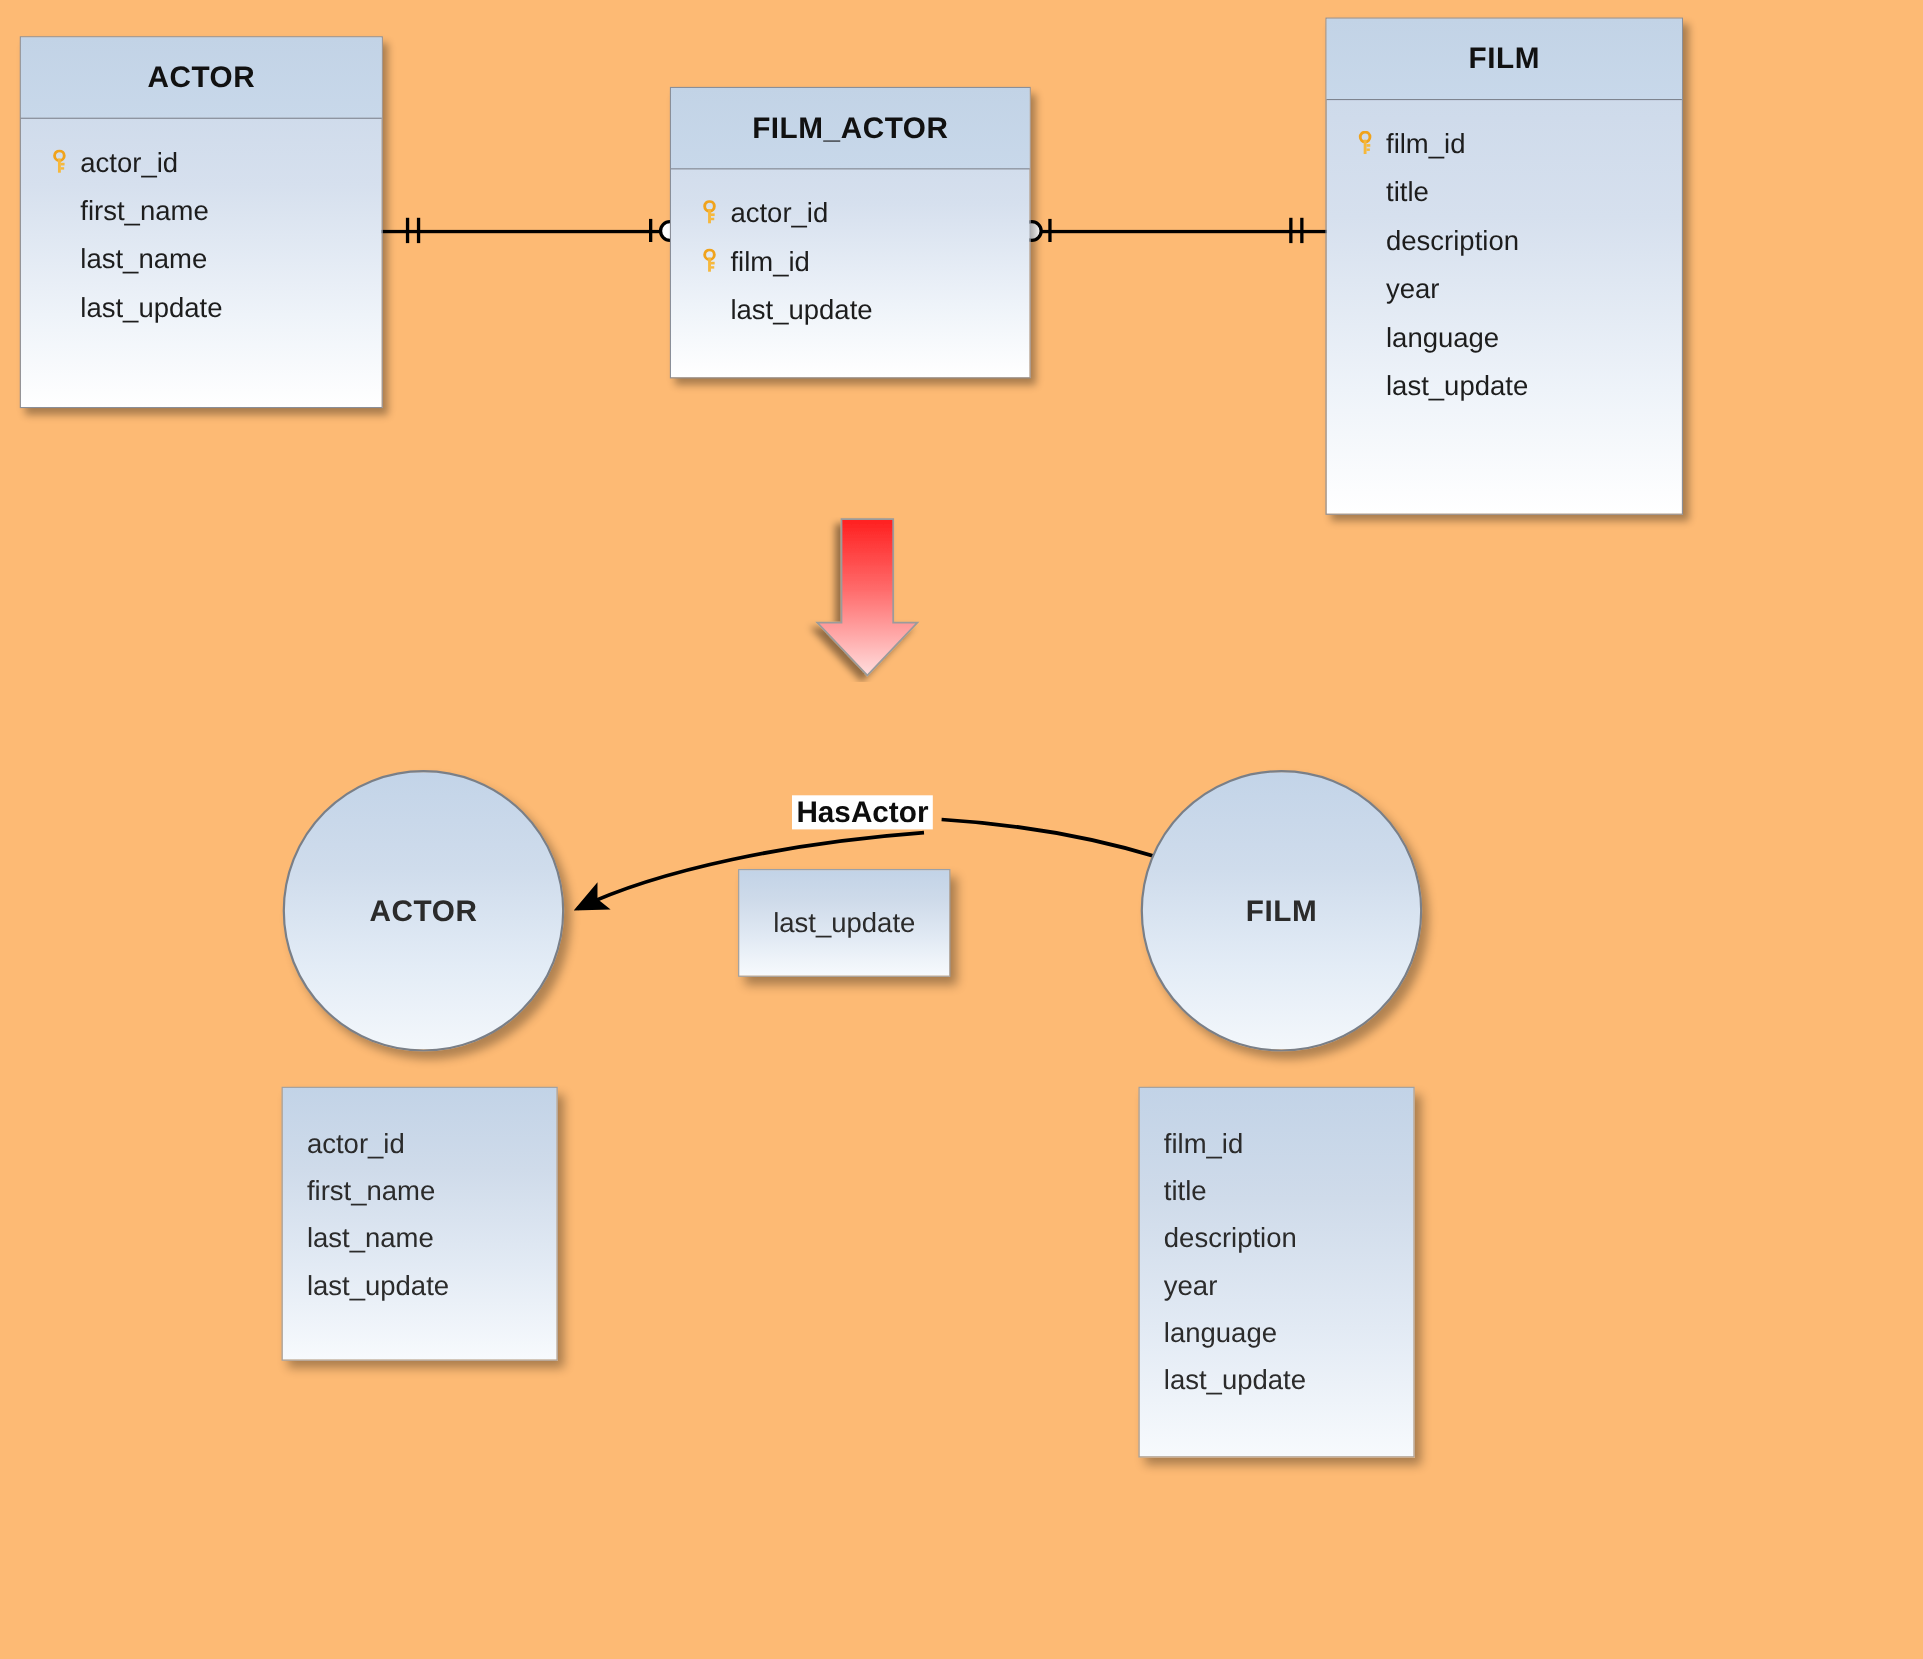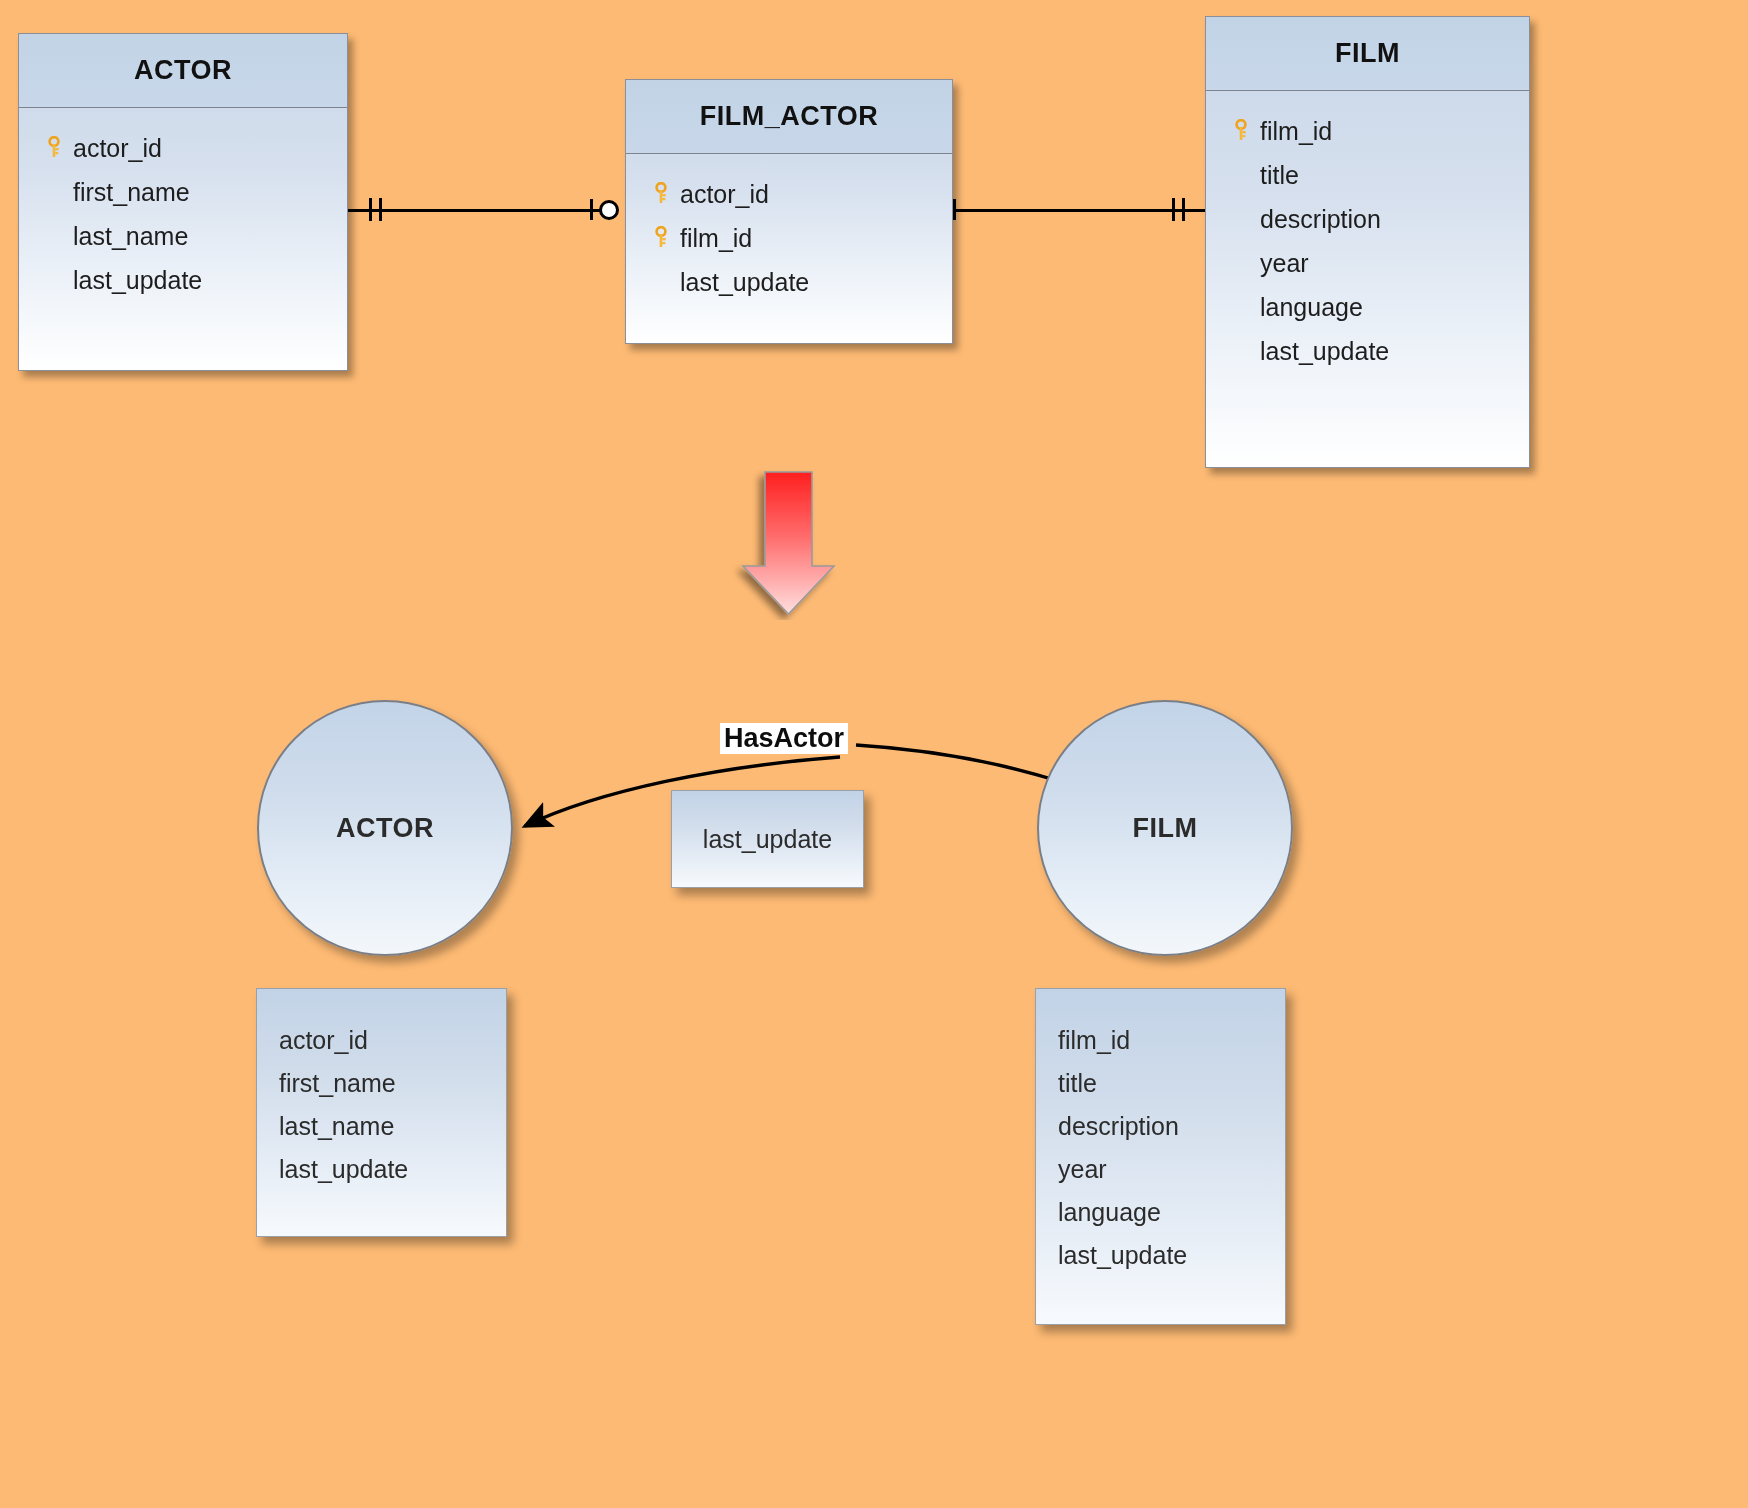--- a/index.html
+++ b/index.html
@@ -196,21 +196,21 @@
         <span class="key-slot"></span>
         <span>last_name</span>
       </div>
       <div class="er-field">
         <span class="key-slot"></span>
         <span>last_update</span>
       </div>
     </div>
   </div>
 
-  <div class="er-table" style="left:625px; top:79px; width:328px; height:265px;">
+  <div class="er-table" style="left:609px; top:79px; width:328px; height:265px;">
     <div class="er-header">
       <span class="er-title">FILM_ACTOR</span>
     </div>
     <div class="er-body">
       <div class="er-field">
         <span class="key-slot">
           <svg class="key-icon" width="16" height="24" viewBox="0 0 16 24">
             <circle cx="8" cy="5.5" r="4.4" fill="none" stroke="#f0a31c" stroke-width="2.6"></circle>
             <rect x="6.7" y="8" width="2.6" height="13" fill="#f6b83c"></rect>
             <rect x="9.3" y="12" width="3.4" height="2.4" fill="#f6b83c"></rect>

